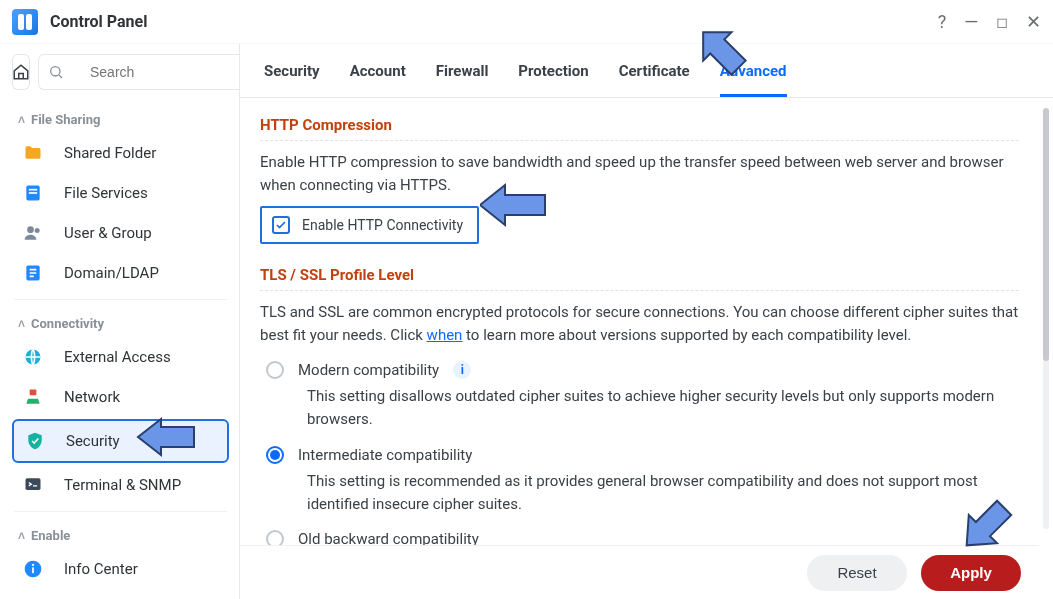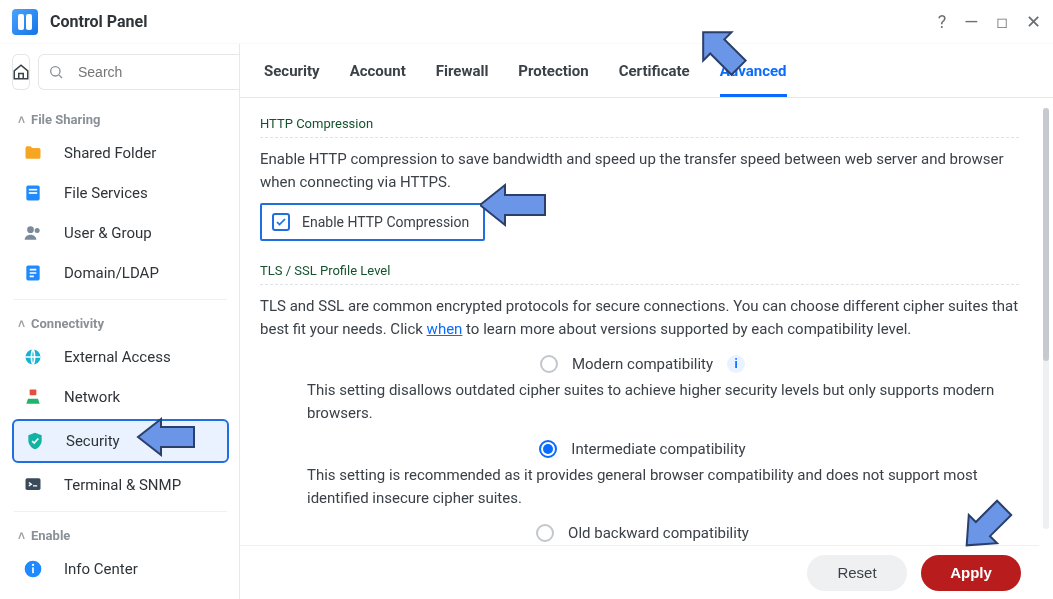--- a/index.html
+++ b/index.html
@@ -49,21 +49,21 @@
   .side-top { display:flex; gap:8px; align-items:center; margin-bottom:12px;}
   .home-btn {
     width:36px; height:36px; border-radius:6px;
     box-shadow: 0 0 0 1px #e4e7ea inset;
     display:flex; align-items:center; justify-content:center;
     cursor:pointer;
   }
   .search-wrap {
     flex:1; height:36px; border-radius:6px;
     box-shadow: 0 0 0 1px #e4e7ea inset;
-    display:flex; align-items:center; padding:0 10px; gap:12px;
+    display:flex; align-items:center; padding:0 10px; gap:24px;
   }
   .search-wrap input {
     border:none; outline:none; flex:1; font-size:14px; color:#3b4148;
     background:transparent;
   }
   .grp-head {
     display:flex; align-items:center; gap:6px;
     font-size:13px; font-weight:700; color:#8a9097;
     padding: 10px 6px 6px 6px;
   }
@@ -103,35 +103,35 @@
   }
   .vscroll-track{
     position:absolute; right:4px; top:10px; bottom:70px; width:6px;
     background:#eef0f2; border-radius:3px;
   }
   .vscroll-thumb{
     position:absolute; left:0; top:0; width:6px; height:60%;
     background:#c6cad0; border-radius:3px;
   }
 
-  .sec-title { color:#14532d; font-size:13px; font-weight:400; margin: 4px 0 4px 0;}
+  .sec-title { color:#c2410c; font-size:15px; font-weight:700; margin: 4px 0 4px 0;}
   .sec-line { border-top:1px dashed #dfe3e7; margin: 6px 0 10px 0;}
   .desc { color:#3b4148; line-height:1.55; font-size:15px; }
 
   .checkbox-row {
     display:inline-flex; align-items:center; gap:12px;
     border:2px solid #1f6fe0; padding:8px 14px 8px 10px;
     margin-top:8px; border-radius:2px;
   }
   .chkbox {
     width:18px; height:18px; border:2px solid #1f6fe0; border-radius:3px;
     display:flex; align-items:center; justify-content:center; background:#fff;
   }
 
-  .radio-row { display:flex; align-items:center; gap:14px; margin:14px 0 6px 6px; font-size:15px;justify-content:center;}
+  .radio-row { display:flex; align-items:center; gap:14px; margin:14px 0 6px 6px; font-size:15px;}
   .radio {
     width:18px; height:18px; border:2px solid #c2c7cd; border-radius:50%;
     display:inline-flex; align-items:center; justify-content:center; background:#fff;
   }
   .radio.checked { border-color:#0a6cff; }
   .radio.checked::after{ content:""; width:10px; height:10px; background:#0a6cff; border-radius:50%; }
   .radio-desc { margin:2px 0 6px 47px; font-size:15px; color:#3b4148; line-height:1.55; }
   .info-dot {
     width:18px; height:18px; border-radius:50%; background:#e8f3ff; color:#0a6cff;
     display:inline-flex; align-items:center; justify-content:center; font-size:12px; font-weight:700;
@@ -312,21 +312,21 @@
         <div class="sec-title">HTTP Compression</div>
         <div class="sec-line"></div>
         <div class="desc">Enable HTTP compression to save bandwidth and speed up the transfer speed between web server and browser when connecting via HTTPS.</div>
 
         <div class="checkbox-row">
           <span class="chkbox">
             <svg width="12" height="12" viewBox="0 0 24 24" fill="none" stroke="#1f6fe0" stroke-width="3.5">
                 <path d="M4 12l5 5L20 6"></path>
               </svg>
           </span>
-          <span>Enable HTTP Compression</span>
+          <span>Enable HTTP Connectivity</span>
         </div>
 
         <div style="height:18px"></div>
 
         <div class="sec-title">TLS / SSL Profile Level</div>
         <div class="sec-line"></div>
         <div class="desc">
           <span>TLS and SSL are common encrypted protocols for secure connections. You can choose different cipher suites that best fit your needs. Click </span><a class="link">when</a><span> to learn more about versions supported by each compatibility level.</span>
         </div>
 

